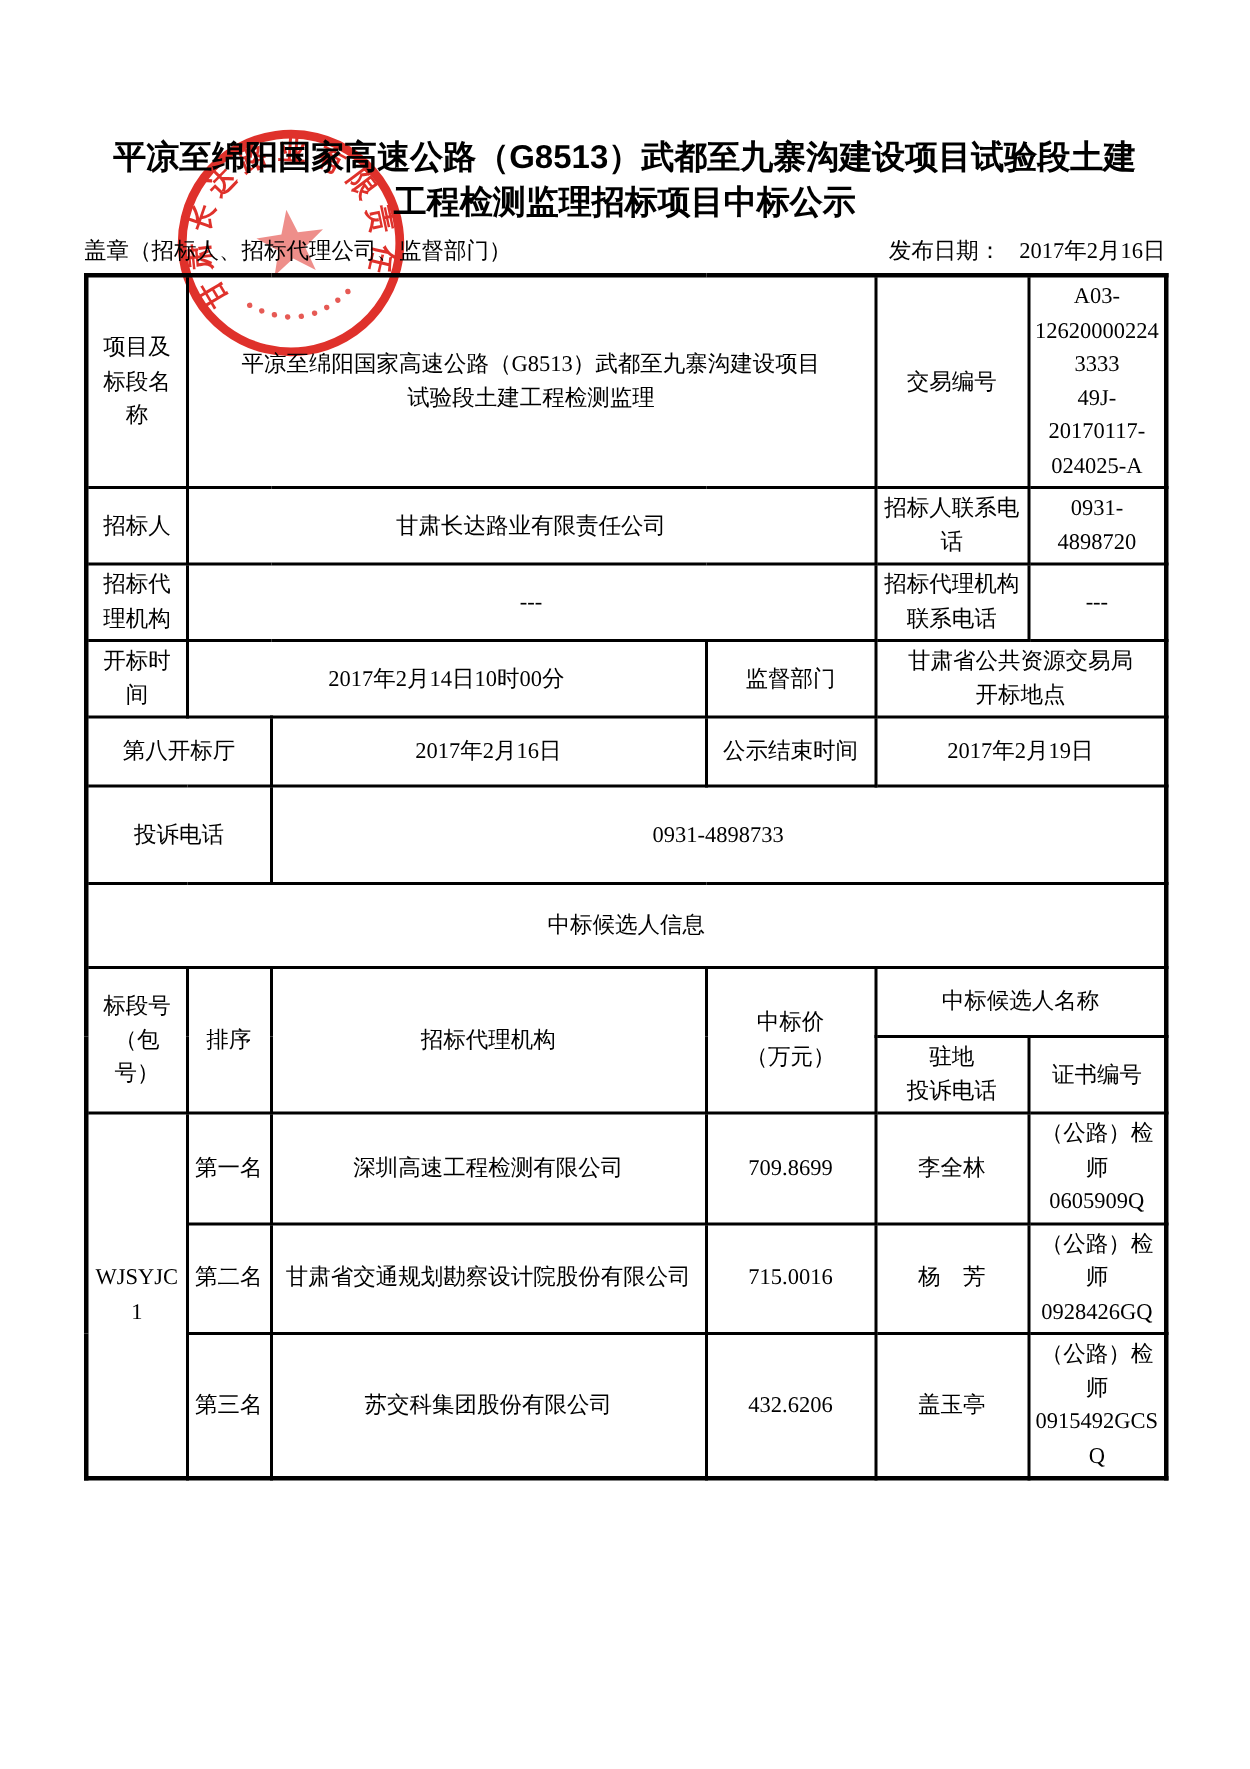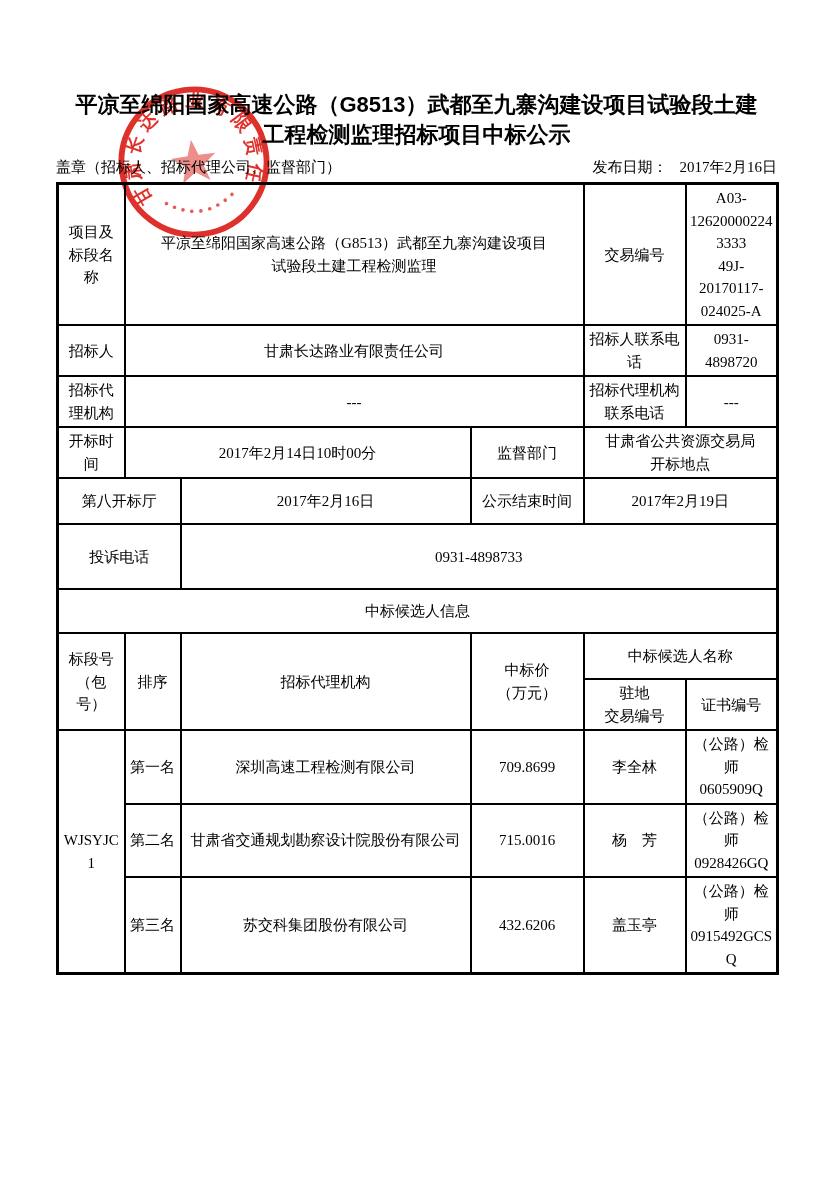--- a/index.html
+++ b/index.html
@@ -120,35 +120,35 @@
       <tr style="height:46px">
         <td colspan="2">第八开标厅</td>
         <td>2017年2月16日</td>
         <td>公示结束时间</td>
         <td colspan="2">2017年2月19日</td>
       </tr>
       <tr style="height:65px">
         <td colspan="2">投诉电话</td>
         <td colspan="4">0931-4898733</td>
       </tr>
-      <tr style="height:44px">
+      <tr style="height:56px">
         <td colspan="6">中标候选人信息</td>
       </tr>
       <tr style="height:46px">
         <td rowspan="2">标段号
 （包号）</td>
         <td rowspan="2">排序</td>
         <td rowspan="2">招标代理机构</td>
         <td rowspan="2">中标价
 （万元）</td>
         <td colspan="2">中标候选人名称</td>
       </tr>
       <tr style="height:46px">
         <td>驻地
-交易编号</td>
+投诉电话</td>
         <td>证书编号</td>
       </tr>
       <tr style="height:56px">
         <td rowspan="3">WJSYJC1</td>
         <td>第一名</td>
         <td>深圳高速工程检测有限公司</td>
         <td>709.8699</td>
         <td>李全林</td>
         <td class="cert">（公路）检师
 0605909Q</td>

